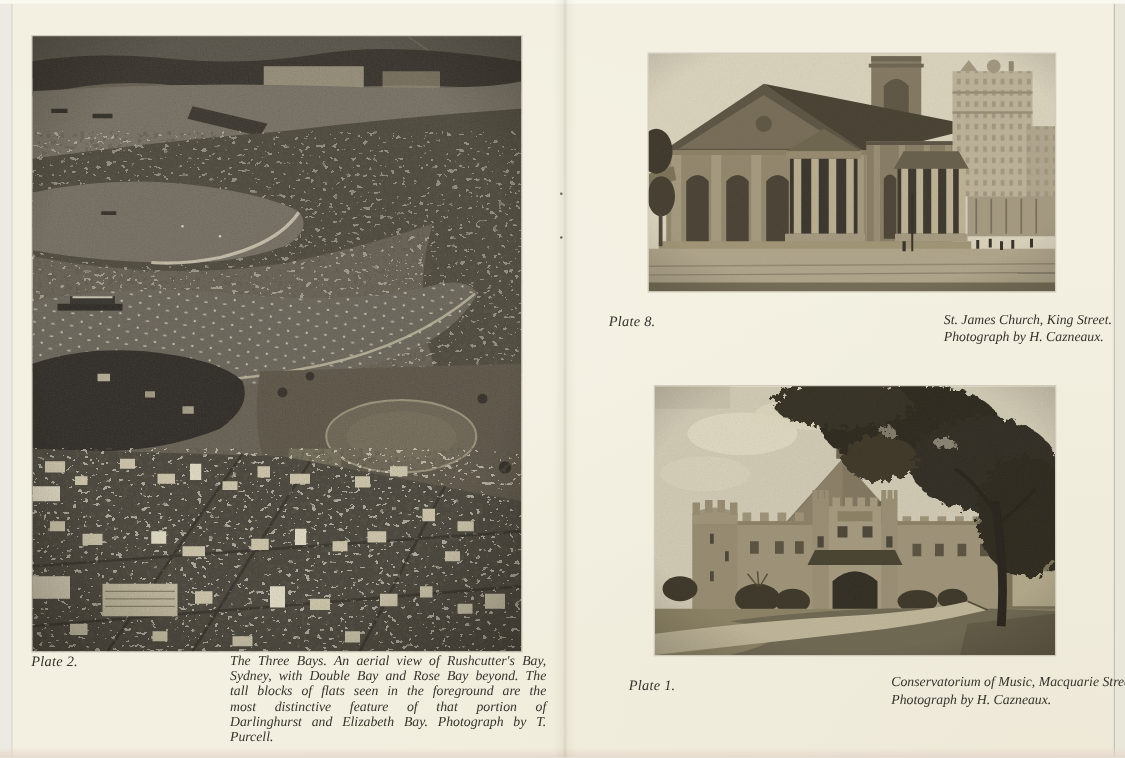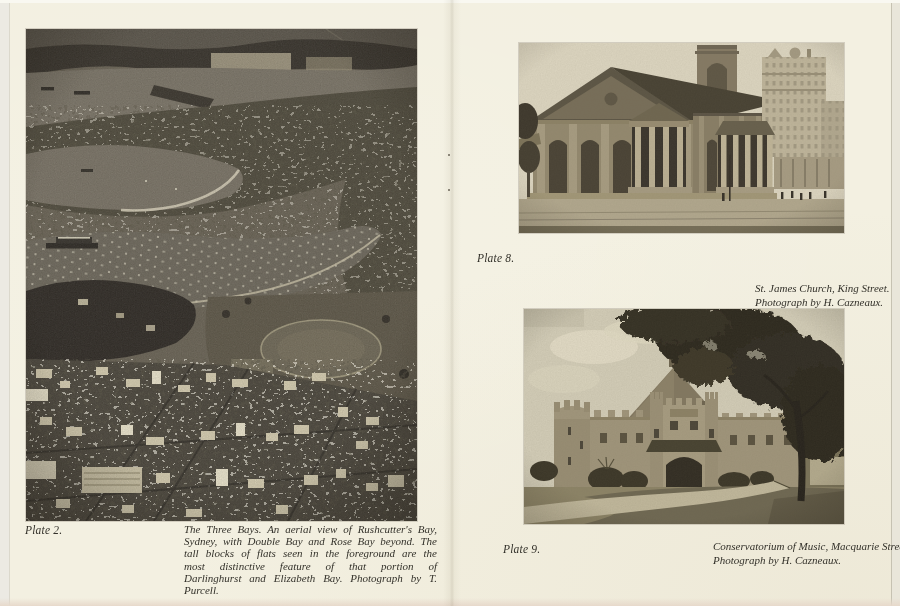--- a/index.html
+++ b/index.html
@@ -27,30 +27,30 @@
   .speck.s2{left:448px;top:189px;}
 
   .photo{position:absolute;box-shadow:0 0 0 1px rgba(60,52,38,0.18);}
   #photo-plate7{left:26px;top:29px;width:391px;height:492px;}
   #photo-plate8{left:519px;top:43px;width:325px;height:190px;}
   #photo-plate9{left:524px;top:309px;width:320px;height:215px;}
   .photo svg{display:block;width:100%;height:100%;}
 
   .plate-label{position:absolute;font-style:italic;font-size:11.5px;line-height:12px;color:#33312a;letter-spacing:0.2px;}
   #plate7-label{left:25px;top:524px;}
-  #plate8-label{left:477px;top:252px;text-align:right;}
+  #plate8-label{left:487px;top:252px;text-align:right;}
   #plate9-label{left:503px;top:543px;}
 
   #plate7-caption{
     position:absolute;left:184px;top:523px;width:253px;
     font-style:italic;font-size:11px;line-height:12.2px;
     text-align:justify;word-spacing:2px;color:#33312a;
   }
   .right-caption{position:absolute;font-style:italic;font-size:11px;line-height:13.5px;color:#33312a;}
-  #plate8-caption{left:755px;top:250px;width:140px;margin-top:32px;}
+  #plate8-caption{left:755px;top:250px;width:140px;}
   #plate9-caption{left:713px;top:540px;width:170px;}
   .right-caption div{white-space:nowrap;}
 </style>
 </head>
 <body>
 
 <div id="spread">
   <div class="page-tone"></div>
   <div class="scan-left"></div>
   <div class="scan-right"></div>
@@ -458,18 +458,18 @@
 
   <span class="plate-label" id="plate7-label">Plate 2.</span>
   <div id="plate7-caption">The Three Bays.  An aerial view of Rushcutter's Bay, Sydney, with Double Bay and Rose Bay beyond.  The tall blocks of flats seen in the foreground are the most distinctive feature of that portion of Darlinghurst and Elizabeth Bay.  Photograph by T. Purcell.</div>
 
   <span class="plate-label" id="plate8-label">Plate 8.</span>
   <div class="right-caption" id="plate8-caption">
     <div>St. James Church, King Street.</div>
     <div>Photograph by H. Cazneaux.</div>
   </div>
 
-  <span class="plate-label" id="plate9-label">Plate 9.</span>
+  <span class="plate-label" id="plate9-label">Plate 1.</span>
   <div class="right-caption" id="plate9-caption">
     <div>Conservatorium of Music, Macquarie Street.</div>
     <div>Photograph by H. Cazneaux.</div>
   </div>
 </div>
 
 </body></html>

